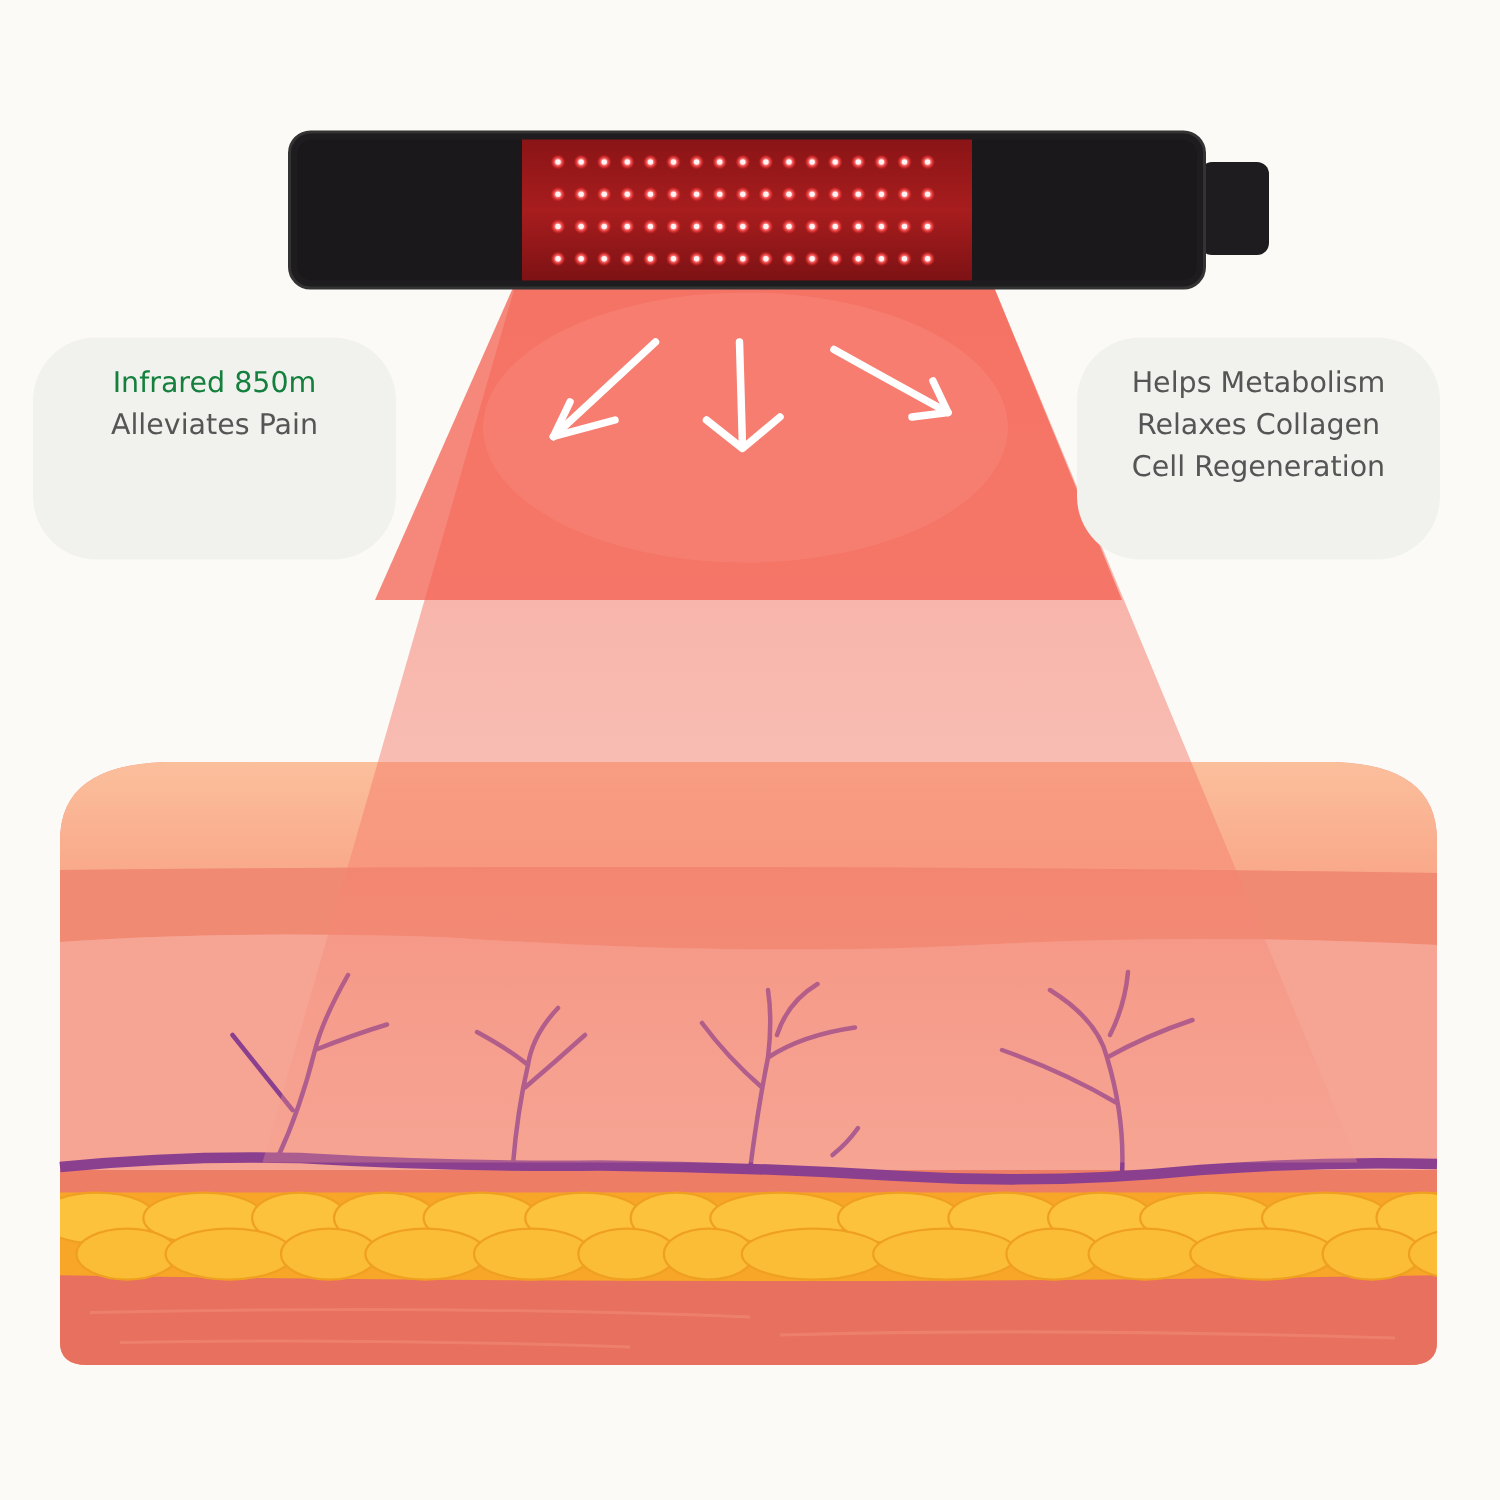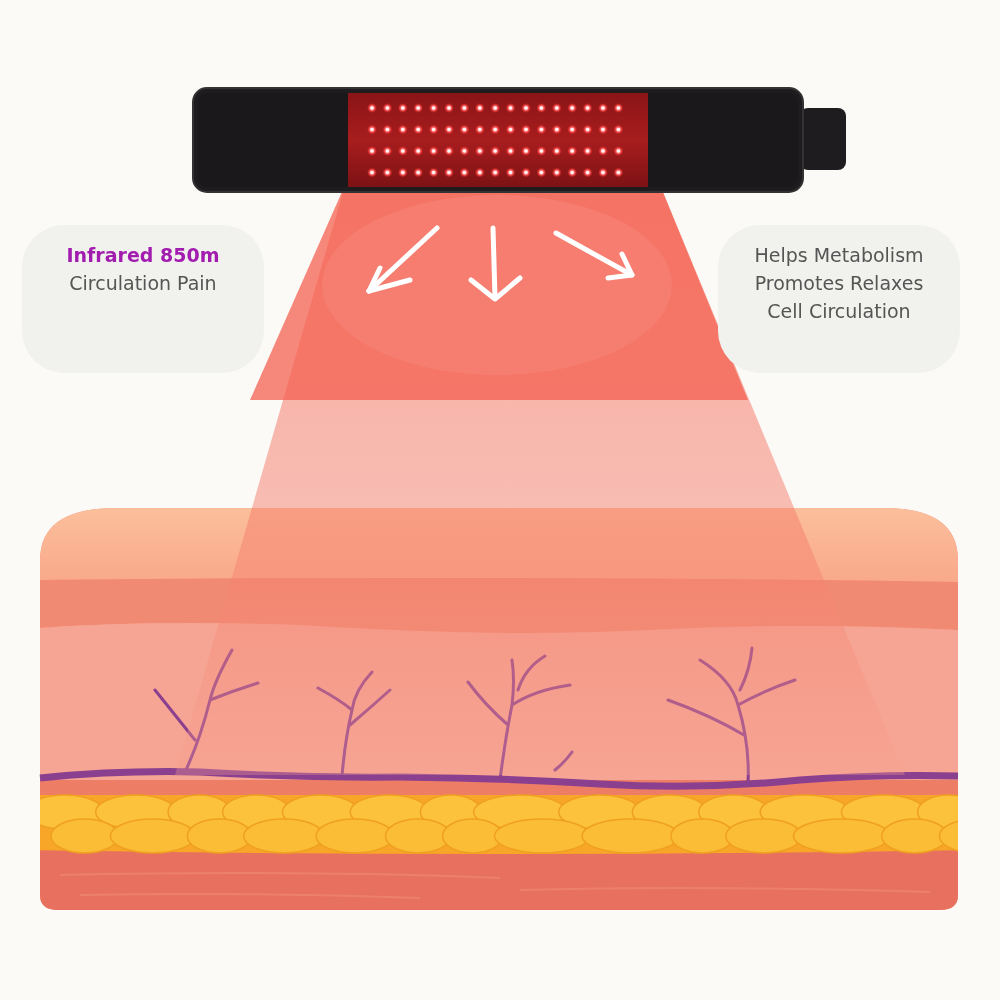--- a/index.html
+++ b/index.html
@@ -1,19 +1,19 @@
 <!DOCTYPE html>
 <html><head>
 <meta charset="utf-8">
 <style>
   html,body{margin:0;padding:0;}
   body{width:1000px;height:1000px;background:#fcfaf7;position:relative;overflow:hidden;font-family:"DejaVu Sans","Liberation Sans",sans-serif;}
   .scene{position:absolute;left:0;top:0;width:1000px;height:1000px;}
   .card{position:absolute;background:#f1f2ee;border-radius:42px;text-align:center;color:#555;font-size:19px;line-height:28px;padding-top:16px;box-sizing:border-box;}
-  .card .title{font-weight:bold;color:#a21caf;}
+  .card .title{font-weight:normal;color:#15803d;}
   .card.left{left:22px;top:225px;width:242px;height:148px;}
   .card.right{left:718px;top:225px;width:242px;height:148px;}
 </style>
 </head>
 <body>
 
 <svg class="scene" viewBox="0 0 1000 1000" width="1000" height="1000">
   <defs>
     <linearGradient id="beamGrad" x1="0" y1="0" x2="0" y2="1">
       <stop offset="0" stop-color="#f25a48" stop-opacity="0.95"></stop>
@@ -265,20 +265,20 @@
         <circle cx="603" cy="172.5" r="5" fill="url(#ledGrad)"></circle>
         <circle cx="603" cy="172.5" r="1.8" fill="#fff2f2"></circle>
         <circle cx="618.4" cy="172.5" r="5" fill="url(#ledGrad)"></circle>
         <circle cx="618.4" cy="172.5" r="1.8" fill="#fff2f2"></circle>
       </g>
   </g>
 </svg>
 
 <div class="card left">
   <div class="title">Infrared 850m</div>
-  <div>Circulation Pain</div>
+  <div>Alleviates Pain</div>
 </div>
 
 <div class="card right">
   <div>Helps Metabolism</div>
-  <div>Promotes Relaxes</div>
-  <div>Cell Circulation</div>
+  <div>Relaxes Collagen</div>
+  <div>Cell Regeneration</div>
 </div>
 
 </body></html>

